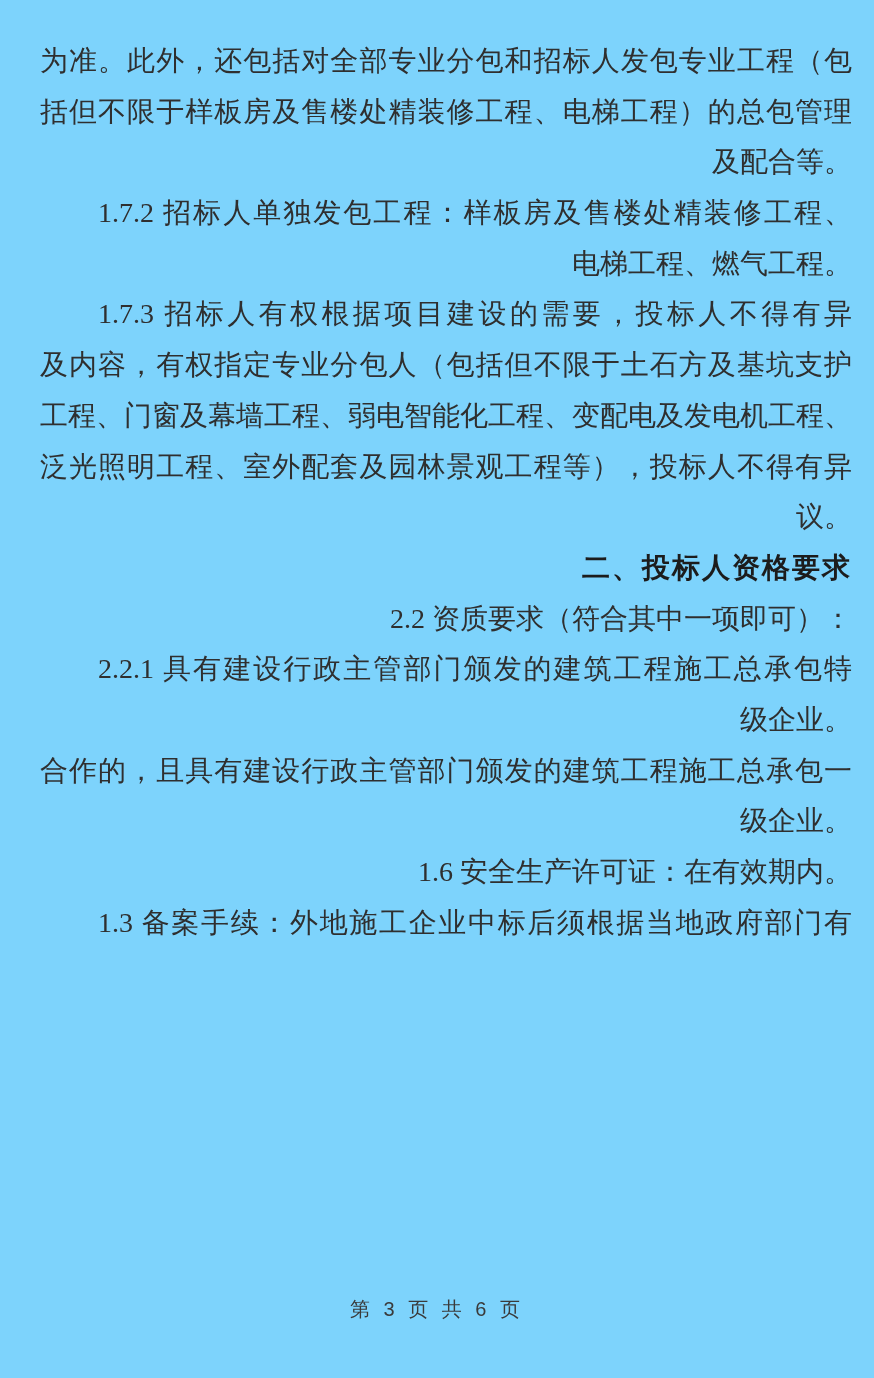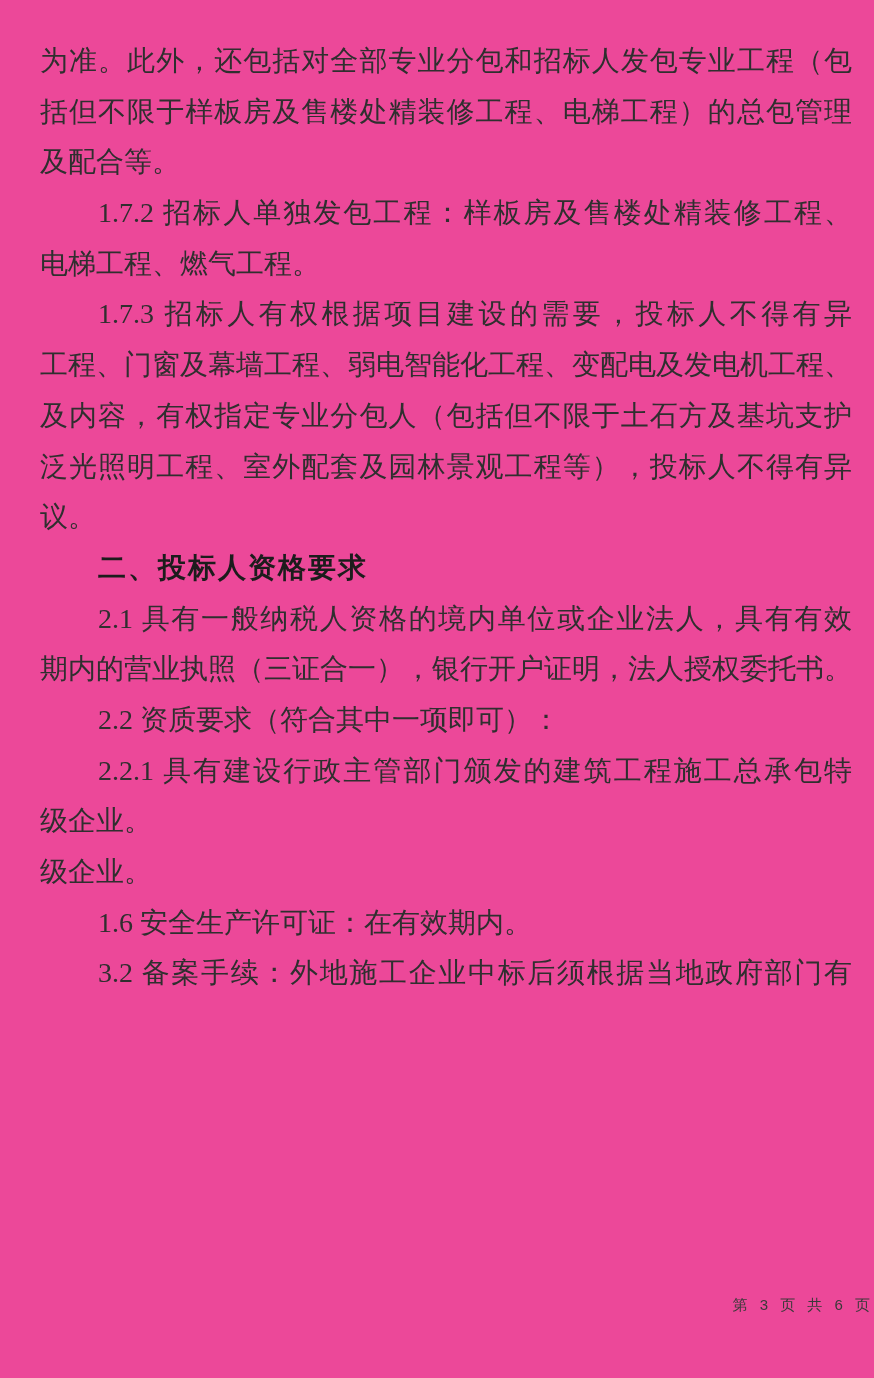--- a/index.html
+++ b/index.html
@@ -4,42 +4,42 @@
 <style>
   html, body {
     margin: 0;
     padding: 0;
     background: #ffffff;
   }
   .page {
     position: relative;
     width: 874px;
     height: 1378px;
-    background: #ec4899;
+    background: #7dd3fc;
     overflow: hidden;
     font-family: "Liberation Serif", "DejaVu Serif", serif;
     color: #2f2f2f;
   }
   .content {
     position: absolute;
     left: 40px;
     top: 36px;
     width: 812px;
   }
   .paragraph {
     margin: 0;
     padding: 0;
   }
   .ln {
     height: 50.7px;
     line-height: 50.7px;
     font-size: 28px;
     letter-spacing: 0;
     white-space: nowrap;
-    text-align: left;
+    text-align: right;
     color: #2f2f2f;
     font-weight: 400;
   }
   
   .ln.j {
     white-space: normal;
     text-align: justify;
     text-align-last: justify;
   }
   
@@ -50,22 +50,22 @@
   .ln.hd {
     font-weight: 700;
     color: #1c1c1c;
     letter-spacing: 2px;
   }
   .footer {
     position: absolute;
     left: 0;
     top: 1296px;
     width: 874px;
-    text-align: right;
-    font-size: 15px;
+    text-align: center;
+    font-size: 20px;
     letter-spacing: 4px;
     color: #3a3a3a;
     font-family: "Liberation Sans", "DejaVu Sans", sans-serif;
   }
 </style>
 </head>
 <body>
 
 <div class="page">
 
@@ -77,53 +77,50 @@
       <div class="ln">及配合等。</div>
     </div>
 
     <div class="paragraph">
       <div class="ln j ind">1.7.2 招标人单独发包工程：样板房及售楼处精装修工程、</div>
       <div class="ln">电梯工程、燃气工程。</div>
     </div>
 
     <div class="paragraph">
       <div class="ln j ind">1.7.3 招标人有权根据项目建设的需要，投标人不得有异</div>
+      <div class="ln j">及内容，有权指定专业分包人（包括但不限于土石方及基坑支护</div>
       <div class="ln j">工程、门窗及幕墙工程、弱电智能化工程、变配电及发电机工程、</div>
-      <div class="ln j">及内容，有权指定专业分包人（包括但不限于土石方及基坑支护</div>
       <div class="ln j">泛光照明工程、室外配套及园林景观工程等），投标人不得有异</div>
       <div class="ln">议。</div>
     </div>
 
     <div class="paragraph">
       <div class="ln hd ind">二、投标人资格要求</div>
     </div>
 
-    <div class="paragraph">
-      <div class="ln j ind">2.1 具有一般纳税人资格的境内单位或企业法人，具有有效</div>
-      <div class="ln j">期内的营业执照（三证合一），银行开户证明，法人授权委托书。</div>
-    </div>
 
     <div class="paragraph">
       <div class="ln ind">2.2 资质要求（符合其中一项即可）：</div>
     </div>
 
     <div class="paragraph">
       <div class="ln j ind">2.2.1 具有建设行政主管部门颁发的建筑工程施工总承包特</div>
       <div class="ln">级企业。</div>
     </div>
 
     <div class="paragraph">
+      <div class="ln j">合作的，且具有建设行政主管部门颁发的建筑工程施工总承包一</div>
       <div class="ln">级企业。</div>
     </div>
 
     <div class="paragraph">
       <div class="ln ind">1.6 安全生产许可证：在有效期内。</div>
     </div>
 
     <div class="paragraph">
-      <div class="ln j ind">3.2 备案手续：外地施工企业中标后须根据当地政府部门有</div>
+      <div class="ln j ind">1.3 备案手续：外地施工企业中标后须根据当地政府部门有</div>
     </div>
 
   </div>
 
   <div class="footer">第 3 页 共 6 页</div>
 
 </div>
 
 </body></html>

